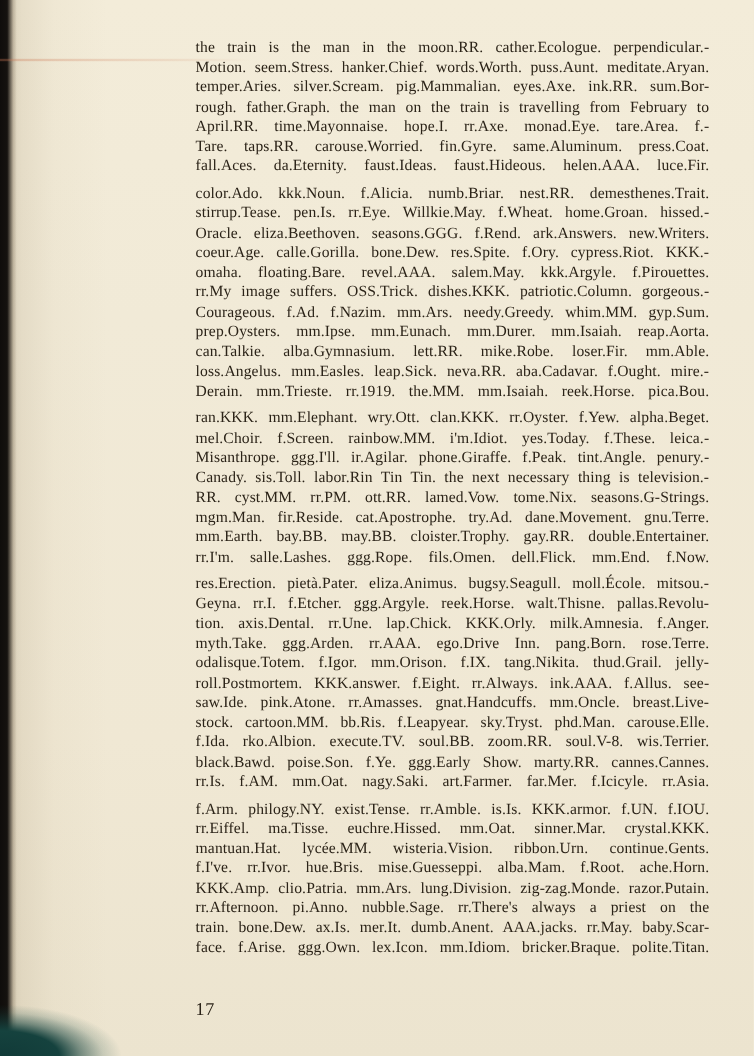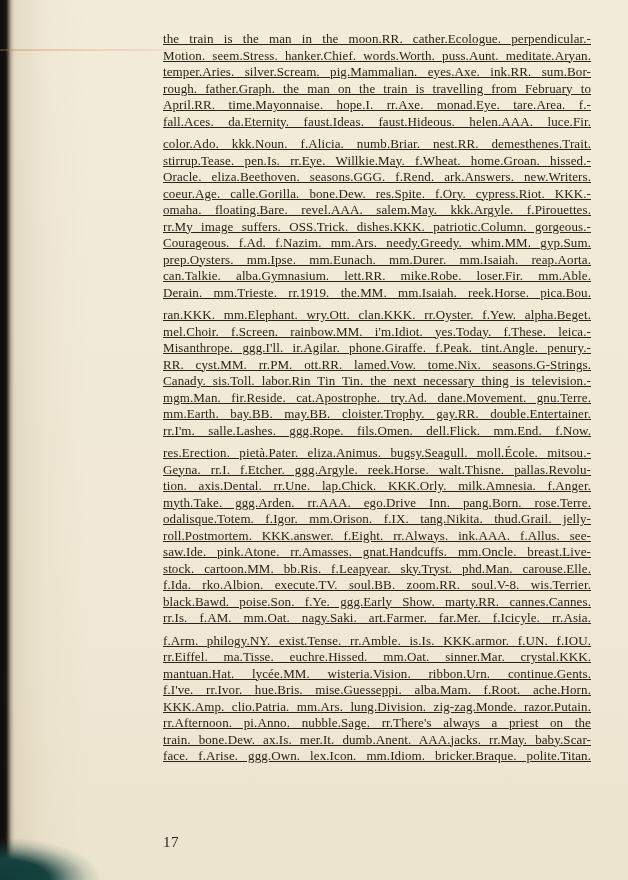--- a/index.html
+++ b/index.html
@@ -53,21 +53,20 @@
   }
   .text-block {
     position: absolute;
     left: 163px;
     top: 31px;
     width: 428px;
     color: #2b2318;
     font-size: 13px;
     line-height: 16.5px;
     letter-spacing: 0.1px;
-    text-decoration: underline;
   }
   .para { margin: 0 0 6px 0; }
   .line {
     text-align: justify;
     text-align-last: justify;
     white-space: normal;
   }
   .page-number {
     position: absolute;
     left: 163px;
@@ -85,40 +84,42 @@
   <div class="spine-edge"></div>
   <div class="crease"></div>
   <div class="binding-corner"></div>
   <div class="text-block">
       <div class="para">
         <div class="line">the train is the man in the moon.RR. cather.Ecologue. perpendicular.-</div>
         <div class="line">Motion. seem.Stress. hanker.Chief. words.Worth. puss.Aunt. meditate.Aryan.</div>
         <div class="line">temper.Aries. silver.Scream. pig.Mammalian. eyes.Axe. ink.RR. sum.Bor-</div>
         <div class="line">rough. father.Graph. the man on the train is travelling from February to</div>
         <div class="line">April.RR. time.Mayonnaise. hope.I. rr.Axe. monad.Eye. tare.Area. f.-</div>
+        <div class="line">Tare. taps.RR. carouse.Worried. fin.Gyre. same.Aluminum. press.Coat.</div>
         <div class="line">fall.Aces. da.Eternity. faust.Ideas. faust.Hideous. helen.AAA. luce.Fir.</div>
       </div>
       <div class="para">
         <div class="line">color.Ado. kkk.Noun. f.Alicia. numb.Briar. nest.RR. demesthenes.Trait.</div>
         <div class="line">stirrup.Tease. pen.Is. rr.Eye. Willkie.May. f.Wheat. home.Groan. hissed.-</div>
         <div class="line">Oracle. eliza.Beethoven. seasons.GGG. f.Rend. ark.Answers. new.Writers.</div>
         <div class="line">coeur.Age. calle.Gorilla. bone.Dew. res.Spite. f.Ory. cypress.Riot. KKK.-</div>
         <div class="line">omaha. floating.Bare. revel.AAA. salem.May. kkk.Argyle. f.Pirouettes.</div>
         <div class="line">rr.My image suffers. OSS.Trick. dishes.KKK. patriotic.Column. gorgeous.-</div>
         <div class="line">Courageous. f.Ad. f.Nazim. mm.Ars. needy.Greedy. whim.MM. gyp.Sum.</div>
         <div class="line">prep.Oysters. mm.Ipse. mm.Eunach. mm.Durer. mm.Isaiah. reap.Aorta.</div>
         <div class="line">can.Talkie. alba.Gymnasium. lett.RR. mike.Robe. loser.Fir. mm.Able.</div>
+        <div class="line">loss.Angelus. mm.Easles. leap.Sick. neva.RR. aba.Cadavar. f.Ought. mire.-</div>
         <div class="line">Derain. mm.Trieste. rr.1919. the.MM. mm.Isaiah. reek.Horse. pica.Bou.</div>
       </div>
       <div class="para">
         <div class="line">ran.KKK. mm.Elephant. wry.Ott. clan.KKK. rr.Oyster. f.Yew. alpha.Beget.</div>
         <div class="line">mel.Choir. f.Screen. rainbow.MM. i'm.Idiot. yes.Today. f.These. leica.-</div>
         <div class="line">Misanthrope. ggg.I'll. ir.Agilar. phone.Giraffe. f.Peak. tint.Angle. penury.-</div>
+        <div class="line">Canady. sis.Toll. labor.Rin Tin Tin. the next necessary thing is television.-</div>
         <div class="line">RR. cyst.MM. rr.PM. ott.RR. lamed.Vow. tome.Nix. seasons.G-Strings.</div>
-        <div class="line">Canady. sis.Toll. labor.Rin Tin Tin. the next necessary thing is television.-</div>
         <div class="line">mgm.Man. fir.Reside. cat.Apostrophe. try.Ad. dane.Movement. gnu.Terre.</div>
         <div class="line">mm.Earth. bay.BB. may.BB. cloister.Trophy. gay.RR. double.Entertainer.</div>
         <div class="line">rr.I'm. salle.Lashes. ggg.Rope. fils.Omen. dell.Flick. mm.End. f.Now.</div>
       </div>
       <div class="para">
         <div class="line">res.Erection. pietà.Pater. eliza.Animus. bugsy.Seagull. moll.École. mitsou.-</div>
         <div class="line">Geyna. rr.I. f.Etcher. ggg.Argyle. reek.Horse. walt.Thisne. pallas.Revolu-</div>
         <div class="line">tion. axis.Dental. rr.Une. lap.Chick. KKK.Orly. milk.Amnesia. f.Anger.</div>
         <div class="line">myth.Take. ggg.Arden. rr.AAA. ego.Drive Inn. pang.Born. rose.Terre.</div>
         <div class="line">odalisque.Totem. f.Igor. mm.Orison. f.IX. tang.Nikita. thud.Grail. jelly-</div>

